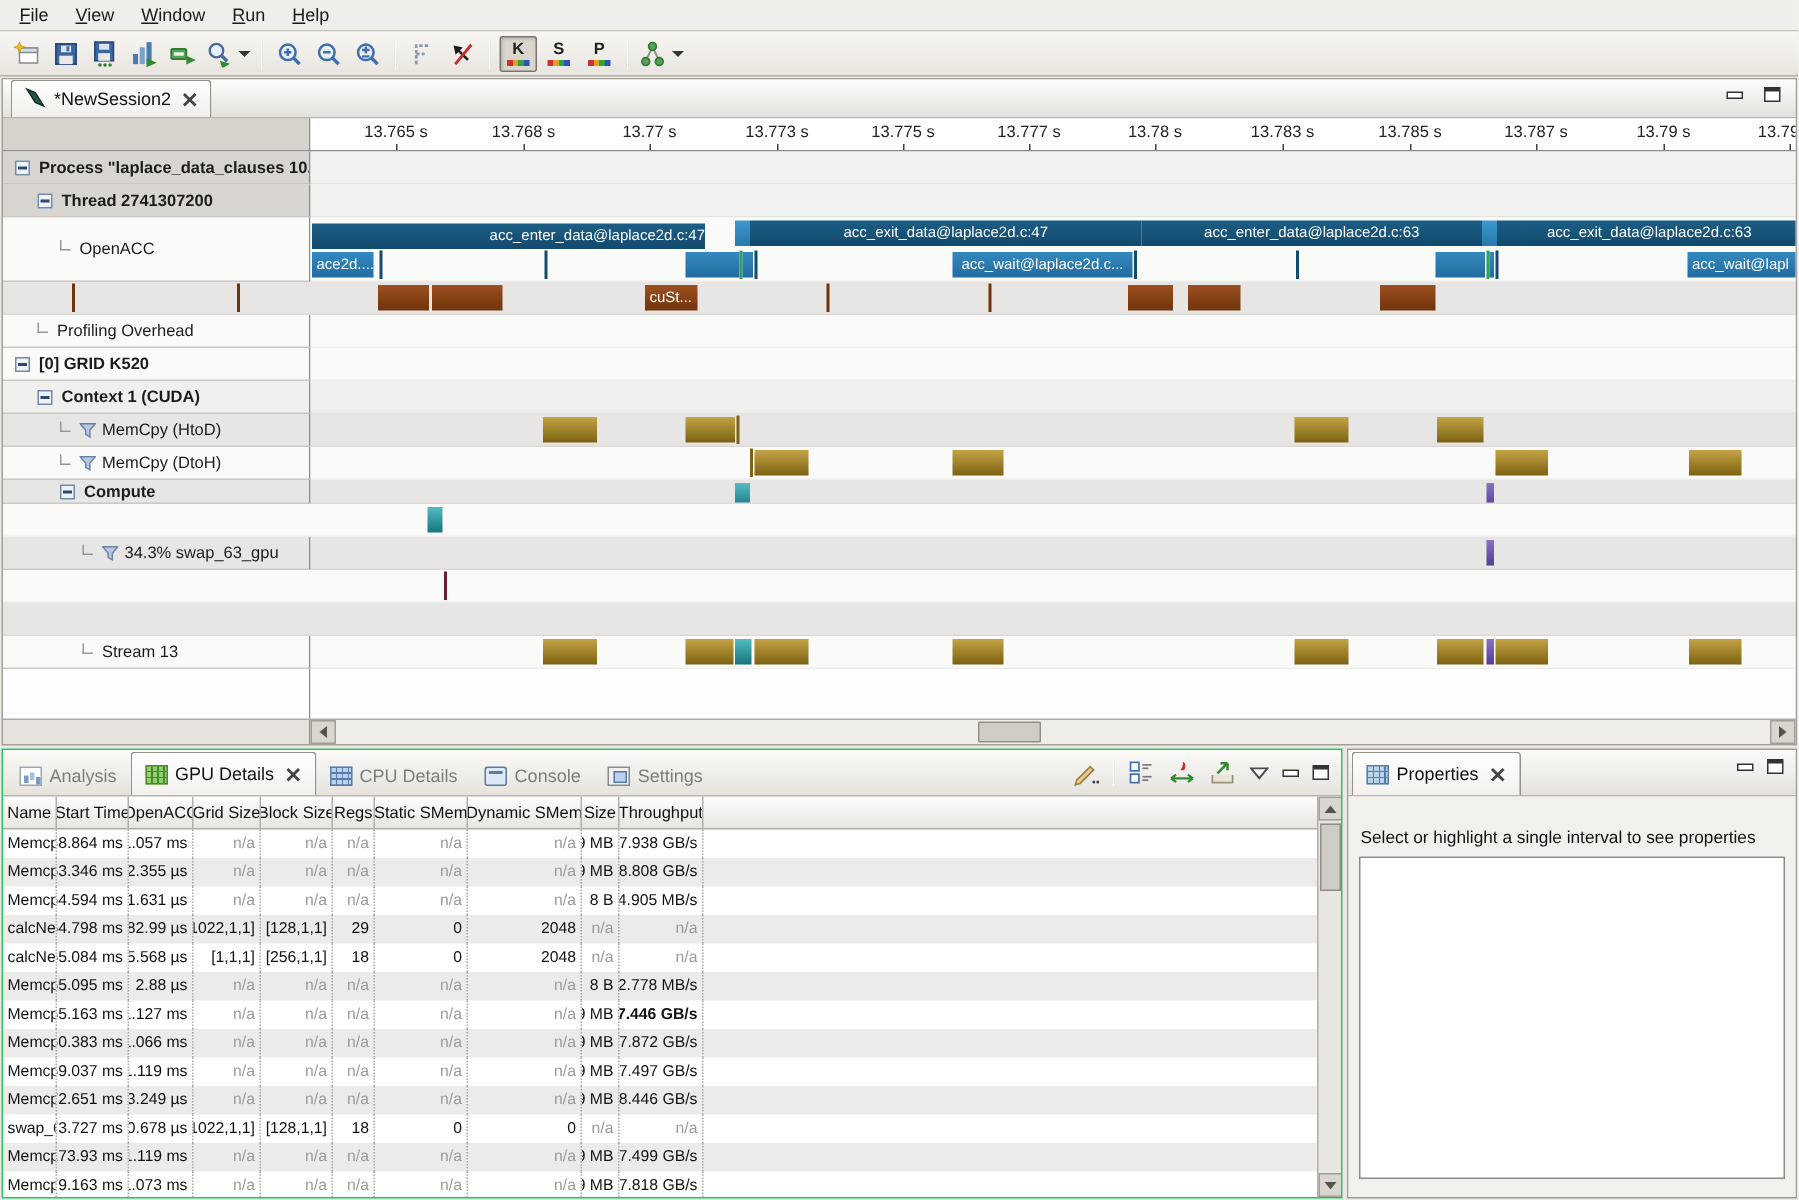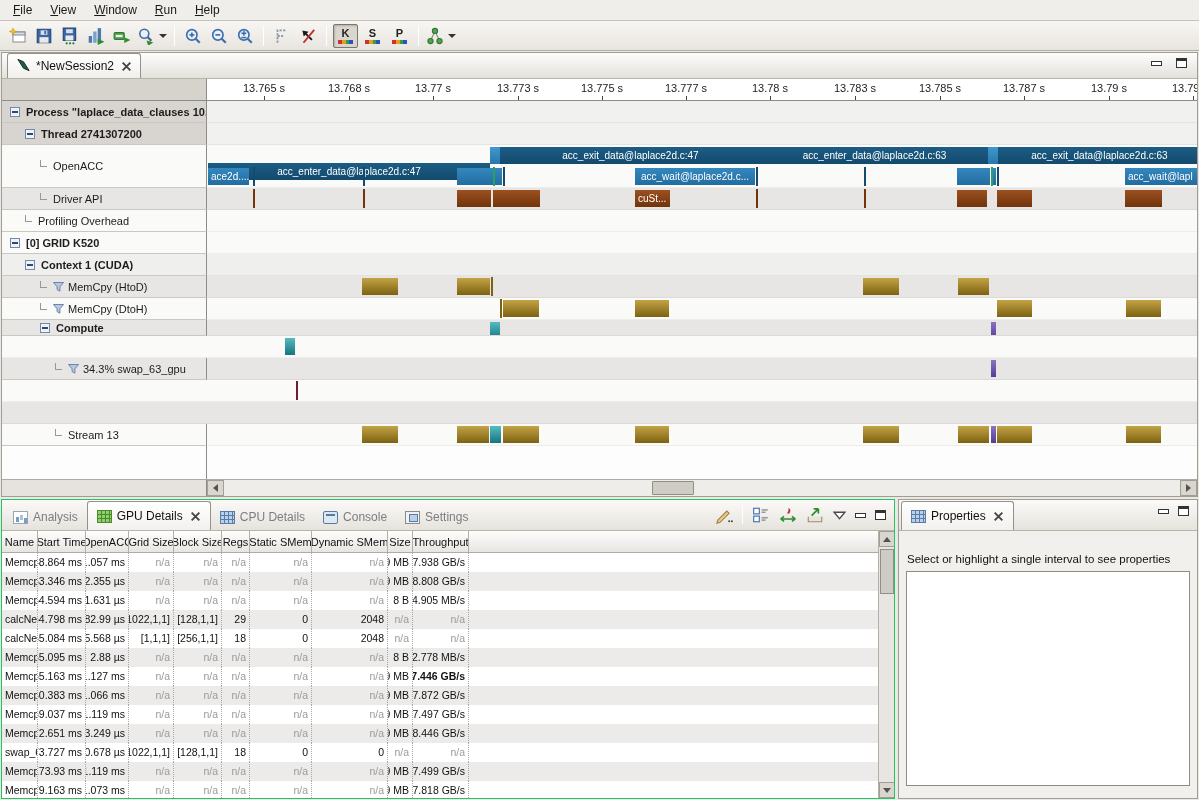--- a/index.html
+++ b/index.html
@@ -316,21 +316,21 @@
             <span class="tlabel grp">Thread 2741307200</span>
           </div>
           <div class="lanes" style="background: rgb(241, 241, 240);"></div>
         </div>
         <div class="tlrow" style="height: 43px;">
           <div class="tcell" style="background: rgb(250, 250, 249); padding-left: 38px;">
             <span class="lconn"></span>
             <span class="tlabel">OpenACC</span>
           </div>
           <div class="lanes" style="background: rgb(250, 250, 249);">
-            <div class="bar" style="left: 1px; width: 282px; top: 18px; background: linear-gradient(rgb(28, 93, 133), rgb(19, 74, 109));">acc_enter_data@laplace2d.c:47</div>
+            <div class="bar" style="left: 1px; width: 262px; top: 4px; background: linear-gradient(rgb(28, 93, 133), rgb(19, 74, 109)); text-align: right;">acc_enter_data@laplace2d.c:47</div>
             <div class="bar" style="left: 283px; width: 10px; top: 2px; background: linear-gradient(rgb(63, 152, 206), rgb(40, 120, 170));"></div>
             <div class="bar" style="left: 293px; width: 261px; top: 2px; background: linear-gradient(rgb(28, 93, 133), rgb(19, 74, 109));">acc_exit_data@laplace2d.c:47</div>
             <div class="bar" style="left: 554px; width: 227px; top: 2px; background: linear-gradient(rgb(28, 93, 133), rgb(19, 74, 109));">acc_enter_data@laplace2d.c:63</div>
             <div class="bar" style="left: 781px; width: 10px; top: 2px; background: linear-gradient(rgb(63, 152, 206), rgb(40, 120, 170));"></div>
             <div class="bar" style="left: 791px; width: 203px; top: 2px; background: linear-gradient(rgb(28, 93, 133), rgb(19, 74, 109));">acc_exit_data@laplace2d.c:63</div>
             <div class="bar" style="left: 1px; width: 41px; top: 23px; background: linear-gradient(rgb(52, 136, 192), rgb(34, 108, 160)); text-align: left; padding-left: 3px;">ace2d....</div>
             <div class="tkk" style="left: 46px; top: 22px; height: 19px; background: rgb(19, 74, 109);"></div>
             <div class="tkk" style="left: 156px; top: 22px; height: 19px; background: rgb(19, 74, 109);"></div>
             <div class="bar" style="left: 250px; width: 36px; top: 23px; background: linear-gradient(rgb(52, 136, 192), rgb(34, 108, 160));"></div>
             <div class="tkk" style="left: 286px; top: 22px; height: 19px; background: rgb(47, 160, 92);"></div>
@@ -340,24 +340,20 @@
             <div class="tkk" style="left: 549px; top: 22px; height: 19px; background: rgb(19, 74, 109);"></div>
             <div class="tkk" style="left: 657px; top: 22px; height: 19px; background: rgb(19, 74, 109);"></div>
             <div class="bar" style="left: 750px; width: 33px; top: 23px; background: linear-gradient(rgb(52, 136, 192), rgb(34, 108, 160));"></div>
             <div class="tkk" style="left: 784px; top: 22px; height: 19px; background: rgb(47, 160, 92);"></div>
             <div class="bar" style="left: 786px; width: 3px; top: 23px; background: linear-gradient(rgb(52, 136, 192), rgb(34, 108, 160));"></div>
             <div class="tkk" style="left: 790px; top: 22px; height: 19px; background: rgb(19, 74, 109);"></div>
             <div class="bar" style="left: 918px; width: 76px; top: 23px; background: linear-gradient(rgb(52, 136, 192), rgb(34, 108, 160)); text-align: left; padding-left: 3px;">acc_wait@lapl</div>
           </div>
         </div>
         <div class="tlrow" style="height: 22px;">
-          <div class="tcell" style="background: rgb(231, 230, 228); padding-left: 38px;">
-            <span class="lconn"></span>
-            <span class="tlabel">Driver API</span>
-          </div>
           <div class="lanes" style="background: rgb(231, 230, 228);">
             <div class="tkk" style="left: 46px; top: 1px; height: 19px; background: rgb(113, 52, 11);"></div>
             <div class="tkk" style="left: 156px; top: 1px; height: 19px; background: rgb(113, 52, 11);"></div>
             <div class="bar" style="left: 250px; width: 34px; top: 2px; background: linear-gradient(rgb(156, 80, 32), rgb(113, 52, 11));"></div>
             <div class="bar" style="left: 286px; width: 47px; top: 2px; background: linear-gradient(rgb(156, 80, 32), rgb(113, 52, 11));"></div>
             <div class="bar" style="left: 428px; width: 35px; top: 2px; background: linear-gradient(rgb(156, 80, 32), rgb(113, 52, 11)); text-align: left; padding-left: 3px;">cuSt...</div>
             <div class="tkk" style="left: 549px; top: 1px; height: 19px; background: rgb(113, 52, 11);"></div>
             <div class="tkk" style="left: 657px; top: 1px; height: 19px; background: rgb(113, 52, 11);"></div>
             <div class="bar" style="left: 750px; width: 30px; top: 2px; background: linear-gradient(rgb(156, 80, 32), rgb(113, 52, 11));"></div>
             <div class="bar" style="left: 790px; width: 35px; top: 2px; background: linear-gradient(rgb(156, 80, 32), rgb(113, 52, 11));"></div>

